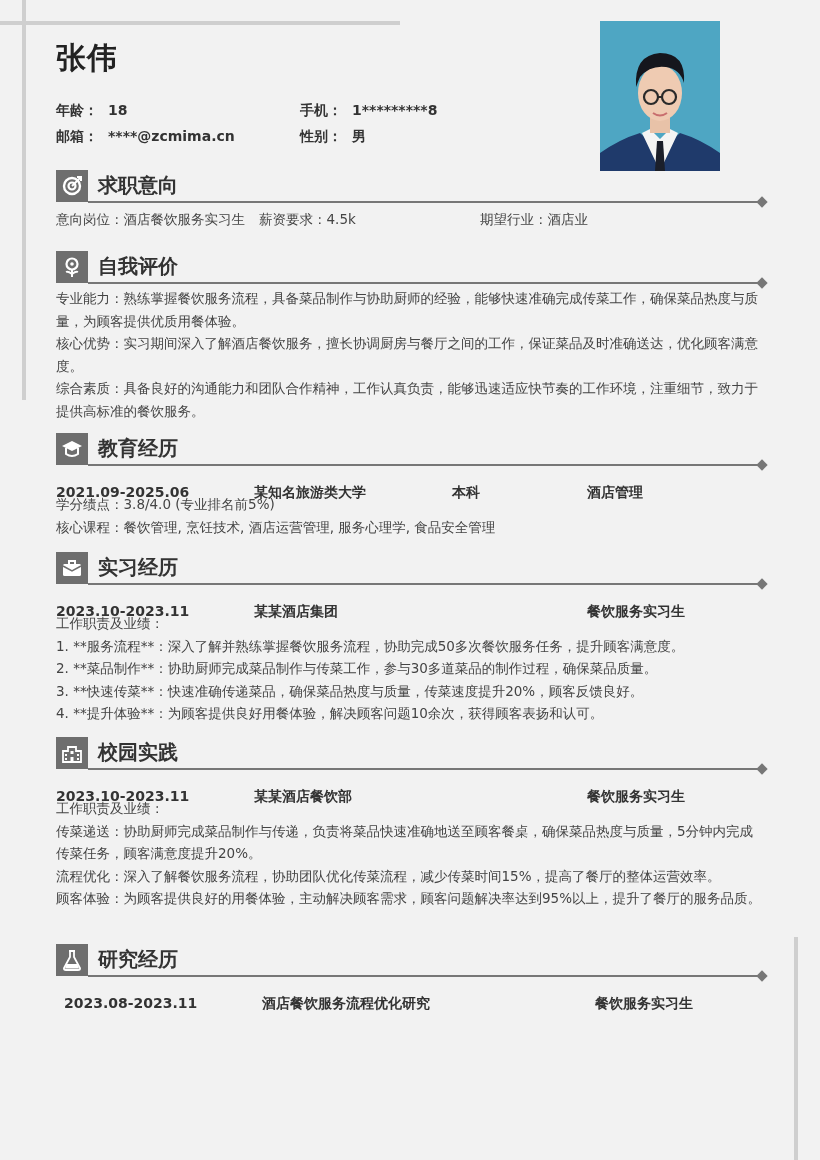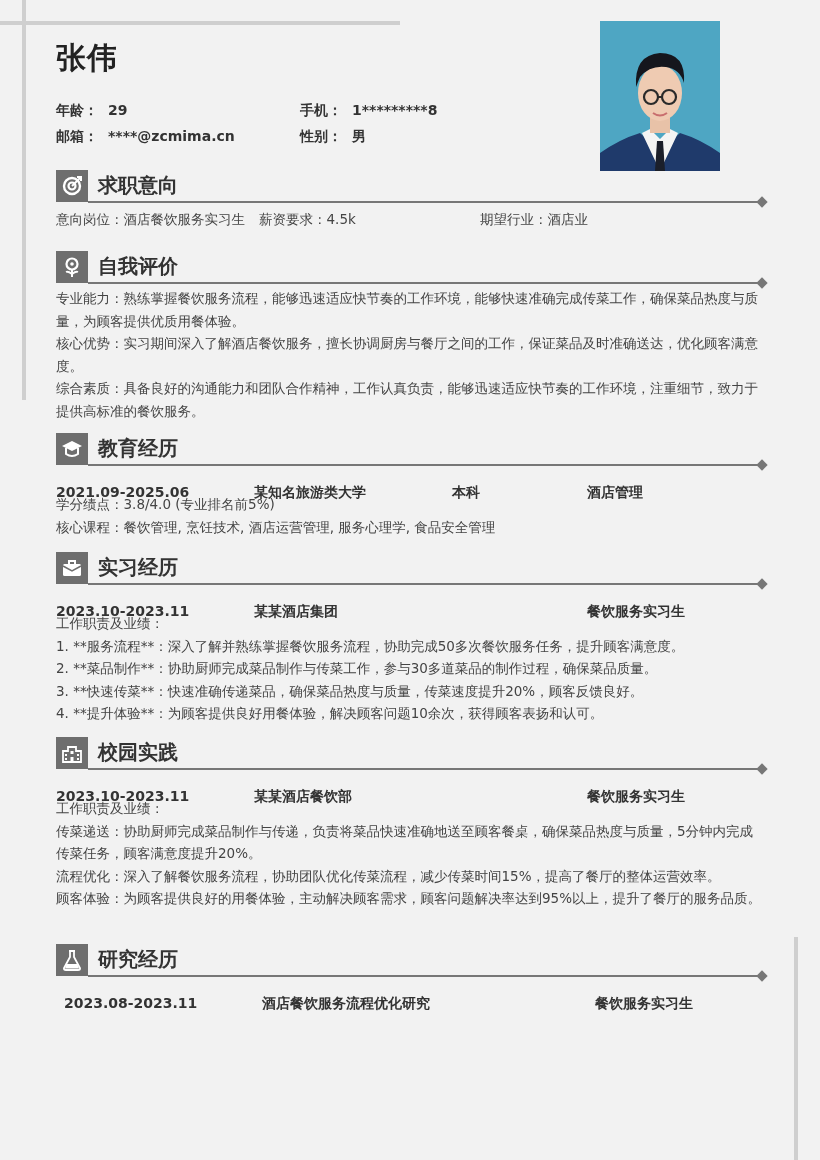--- a/index.html
+++ b/index.html
@@ -41,21 +41,21 @@
 </head>
 <body>
 
 <div class="deco-vline-left"></div>
 <div class="deco-hline-top"></div>
 <div class="deco-vline-right"></div>
 
 <div class="name">张伟</div>
 
 <div class="info" style="left:56px; top:102px;">
-  <span class="lbl">年龄：</span><span>29</span>
+  <span class="lbl">年龄：</span><span>18</span>
 </div>
 <div class="info" style="left:300px; top:102px;">
   <span class="lbl">手机：</span><span>1*********8</span>
 </div>
 <div class="info" style="left:56px; top:128px;">
   <span class="lbl">邮箱：</span><span>****@zcmima.cn</span>
 </div>
 <div class="info" style="left:300px; top:128px;">
   <span class="lbl">性别：</span><span>男</span>
 </div>
@@ -105,21 +105,21 @@
           <circle cx="10" cy="8" r="1.8" fill="#fff"></circle>
           <line x1="10" y1="13" x2="10" y2="21" stroke="#fff" stroke-width="2"></line>
           <path d="M10 18 Q6 15 4 16 M10 18 Q14 15 16 16" stroke="#fff" stroke-width="1.8" fill="none"></path>
         </svg>
     </div>
     <div class="sec-title">自我评价</div>
     <div class="sec-line"></div>
     <div class="sec-dot"></div>
   </div>
   <div class="body-text" style="margin-top:4px;">
-    <p>专业能力：熟练掌握餐饮服务流程，能够迅速适应快节奏的工作环境，能够快速准确完成传菜工作，确保菜品热度与质量，为顾客提供优质用餐体验。</p>
+    <p>专业能力：熟练掌握餐饮服务流程，具备菜品制作与协助厨师的经验，能够快速准确完成传菜工作，确保菜品热度与质量，为顾客提供优质用餐体验。</p>
     <p>核心优势：实习期间深入了解酒店餐饮服务，擅长协调厨房与餐厅之间的工作，保证菜品及时准确送达，优化顾客满意度。</p>
     <p>综合素质：具备良好的沟通能力和团队合作精神，工作认真负责，能够迅速适应快节奏的工作环境，注重细节，致力于提供高标准的餐饮服务。</p>
   </div>
 </div>
 
 <div class="section" style="top:433px;">
   <div class="sec-head">
     <div class="sec-icon">
       <svg width="22" height="22" viewBox="0 0 22 22">
           <path d="M1 8 L11 3 L21 8 L11 13 Z" fill="#fff"></path>

